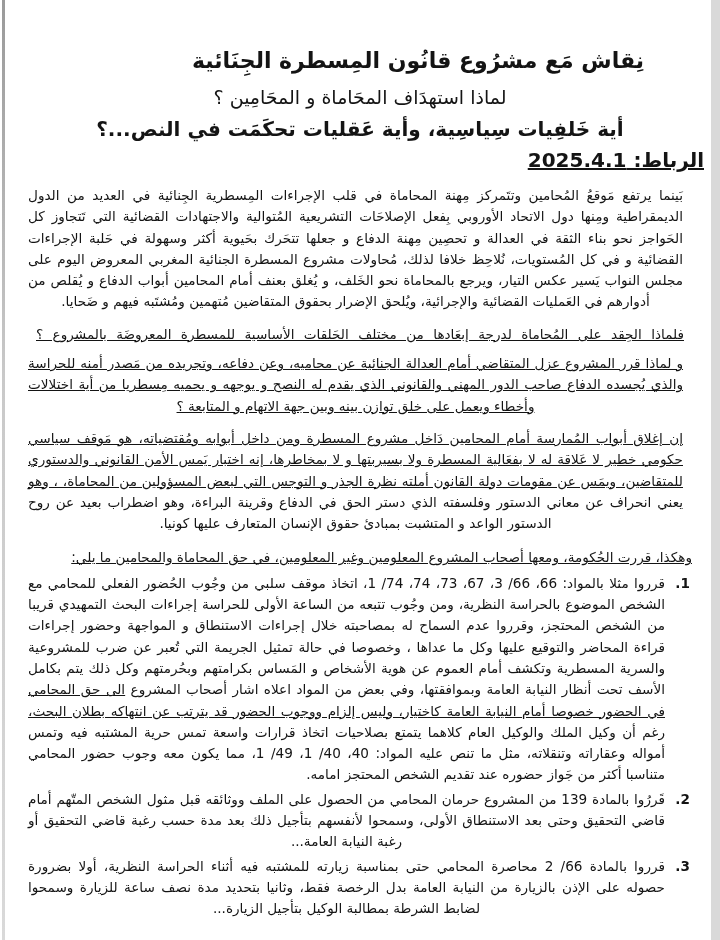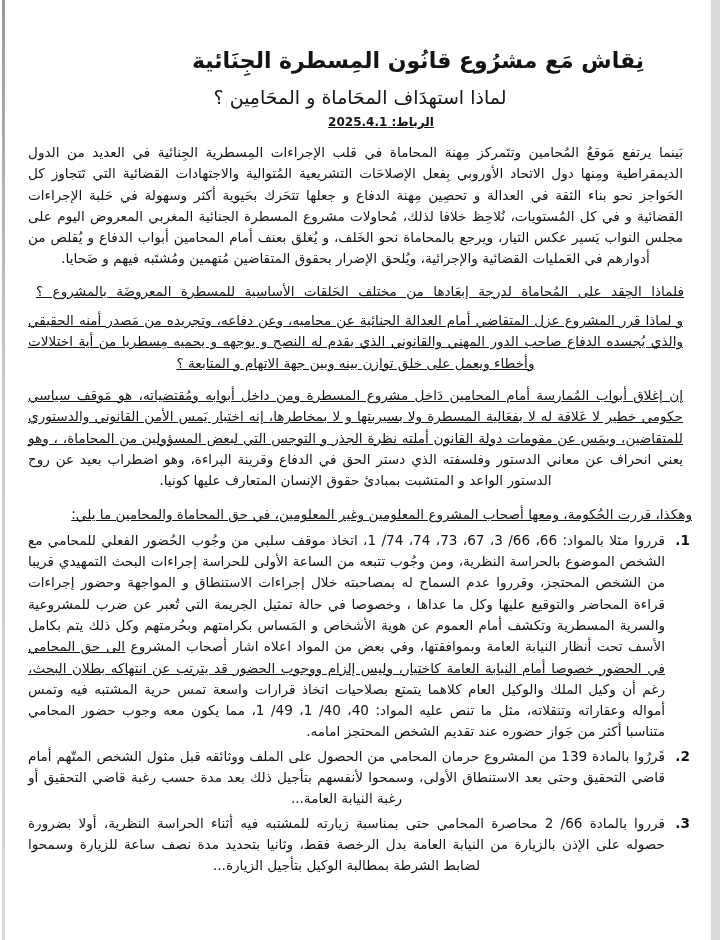--- a/index.html
+++ b/index.html
@@ -25,23 +25,23 @@
   .header { text-align:center; padding-top:48px; direction:rtl; }
   .t1 { font-size:22px; font-weight:bold; position:relative; left:58px; }
   .t2 { font-size:19px; font-weight:normal; margin-top:13px; }
   .t3 { font-size:20px; font-weight:bold; margin-top:9px; }
   .author {
     direction:rtl; text-align:left;
     margin:15px 0 0 46px;
     font-size:17px; font-weight:bold; text-decoration:underline;
   }
   .dateline {
-    direction:rtl; text-align:center;
+    direction:rtl; text-align:right;
     margin:7px 0 0 42px;
-    font-size:12px; font-weight:bold; text-decoration:underline;
+    font-size:20px; font-weight:bold; text-decoration:underline;
   }
 
   
   .bodytext {
     direction:rtl;
     margin-top:13px;
     padding:0 12px 0 12px;
     font-size:13.6px;
     line-height:21.3px;
     text-align:justify;
@@ -70,30 +70,31 @@
 <body>
 
 <div class="edge-left"></div>
 <div class="edge-right"></div>
 
 <div class="page">
 
   <div class="header">
     <div class="t1">نِقاش مَع مشرُوع قانُون المِسطرة الجِنَائية</div>
     <div class="t2">لماذا استهدَاف المحَاماة و المحَامِين ؟</div>
+    <div class="t3">أية خَلفِيات سِياسِية، وأية عَقليات تحكَمَت في النص...؟</div>
   </div>
 
   <div class="dateline">الرباط: 2025.4.1</div>
 
   <div class="bodytext">
 
     <p class="para">بَينما يرتفع مَوقعُ المُحامين وتتَمركز مِهنة المحاماة في قلب الإجراءات المِسطرية الجِنائية في العديد من الدول الديمقراطية ومِنها دول الاتحاد الأوروبي  بِفعل الإصلاحَات التشريعية المُتوالية  والاجتهادات القضائية التي تَتجاوز كل الحَواجز نحو بناء الثقة في العدالة و تحصِين  مِهنة الدفاع و جعلها تتحَرك بحَيوية أكثر وسهولة في حَلبة الإجراءات القضائية و في كل المُستويات، نُلاحِظ خلافا لذلك، مُحاولات مشروع المسطرة الجنائية المغربي المعروض اليوم على مجلس النواب يَسير عكس التيار، ويرجع بالمحاماة نحو الخَلف، و يُغلق بعنف أمام المحامين أبواب الدفاع و يُقلص من أدوارهم في العَمليات القضائية والإجرائية، ويُلحق  الإضرار بحقوق المتقاضين مُتهمين ومُشتَبه فيهم و ضَحايا.</p>
 
     <p class="last-justify u">فلماذا الحِقد على المُحاماة لدرجة إبعَادها من مختلف الحَلقات الأساسية للمسطرة المعروضَة بالمشروع ؟</p>
-    <p class="para u">و لماذا قرر المشروع عزل المتقاضي أمام العدالة الجنائية عن محاميه، وعن دفاعه، وتجريده من مَصدر أمنه الحقيقي والذي يُجسده الدفاع  صاحب الدور المهني والقانوني الذي يقدم له النصح و يوجهه و يحميه مِسطريا من أية اختلالات وأخطاء ويعمل على خلق توازن بينه وبين جهة الاتهام و المتابعة ؟</p>
+    <p class="para u">و لماذا قرر المشروع عزل المتقاضي أمام العدالة الجنائية عن محاميه، وعن دفاعه، وتجريده من مَصدر أمنه للحراسة والذي يُجسده الدفاع  صاحب الدور المهني والقانوني الذي يقدم له النصح و يوجهه و يحميه مِسطريا من أية اختلالات وأخطاء ويعمل على خلق توازن بينه وبين جهة الاتهام و المتابعة ؟</p>
 
     <p class="para"><span class="u">إن إغلاق أبواب المُمارسة أمام المحامين دَاخل مشروع المسطرة ومن داخل  أبوابه ومُقتضياته، هو مَوقف سياسي حكومي خطير  لا عَلاقة له لا بفعَالية المسطرة ولا بسيربتها و لا بمخاطرها، إنه اختبار يَمس الأمن القانوني والدستوري للمتقاضين، ويمَس عن مقومات دولة القانون أملته نظرة الجذر و التوجس التي لبعض المسؤولين من المحاماة، ، وهو </span><span>يعني انحراف عن معاني الدستور وفلسفته الذي دستر الحق في الدفاع وقرينة البراءة، وهو اضطراب بعيد عن روح الدستور الواعد و المتشبت بمبادئ حقوق الإنسان المتعارف عليها كونيا.</span></p>
 
     <p class="heading">وهكذا، قررت الحُكومة، ومعها أصحاب المشروع المعلومين وغير المعلومين، في حق المحاماة والمحامين ما يلي:</p>
 
     <div class="list">
 
       <div class="list-item item-last-right">
         <span class="num">1.</span><span>قرروا مثلا بالمواد: </span><span class="b">66، 66/ 3، 67، 73، 74،  74/ 1، </span><span> اتخاذ موقف سلبي من وجُوب الحُضور الفعلي للمحامي مع الشخص الموضوع بالحراسة النظرية، ومن وجُوب تتبعه من الساعة الأولى للحراسة إجراءات البحث التمهيدي قريبا من الشخص المحتجز، وقرروا عدم السماح له بمصاحبته خلال إجراءات الاستنطاق و المواجهة وحضور إجراءات قراءة المحاضر والتوقيع عليها وكل ما عداها ، وخصوصا في حالة تمثيل الجريمة التي تُعبر عن ضرب للمشروعية والسرية المسطرية وتكشف أمام العموم عن هوية الأشخاص و المَساس بكرامتهم وبحُرمتهم وكل ذلك يتم بكامل الأسف تحت أنظار النيابة العامة وبموافقتها، وفي بعض من المواد اعلاه اشار أصحاب المشروع </span><span class="u">الى حق المحامي في الحضور خصوصا أمام النيابة العامة كاختيار، وليس إلزام ووجوب الحضور قد يترتب عن انتهاكه  بطلان البحث،</span><span> رغم أن وكيل الملك والوكيل العام كلاهما يتمتع بصلاحيات اتخاذ قرارات واسعة تمس حرية المشتبه فيه وتمس أمواله وعقاراته وتنقلاته، مثل ما تنص عليه المواد: </span><span class="b">40، 40/ 1، 49/ 1، مما يكون معه وجوب حضور المحامي متناسبا أكثر من جَواز حضوره عند تقديم الشخص المحتجز امامه.</span>
       </div>

